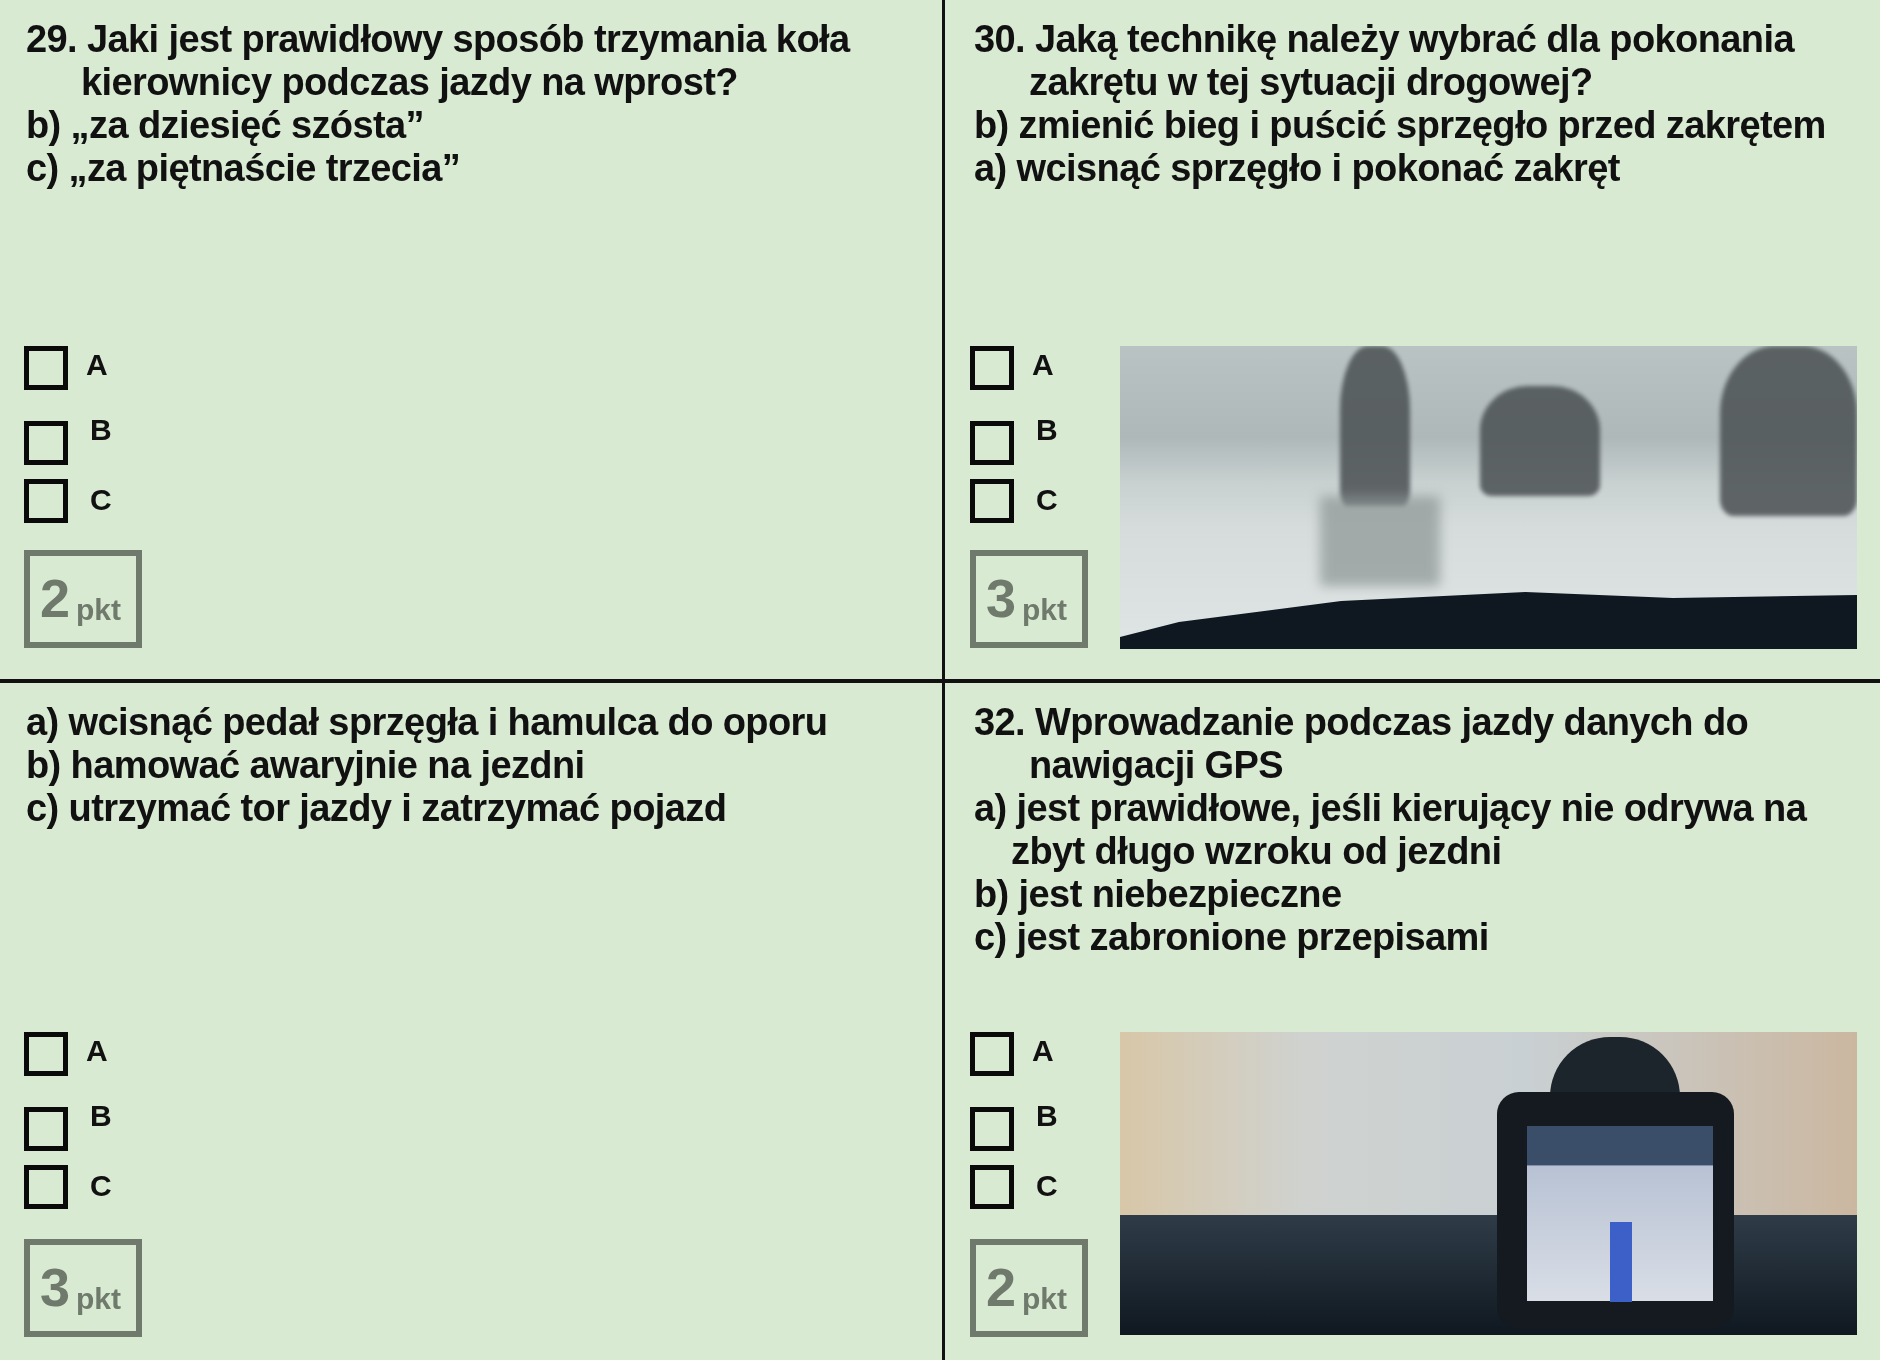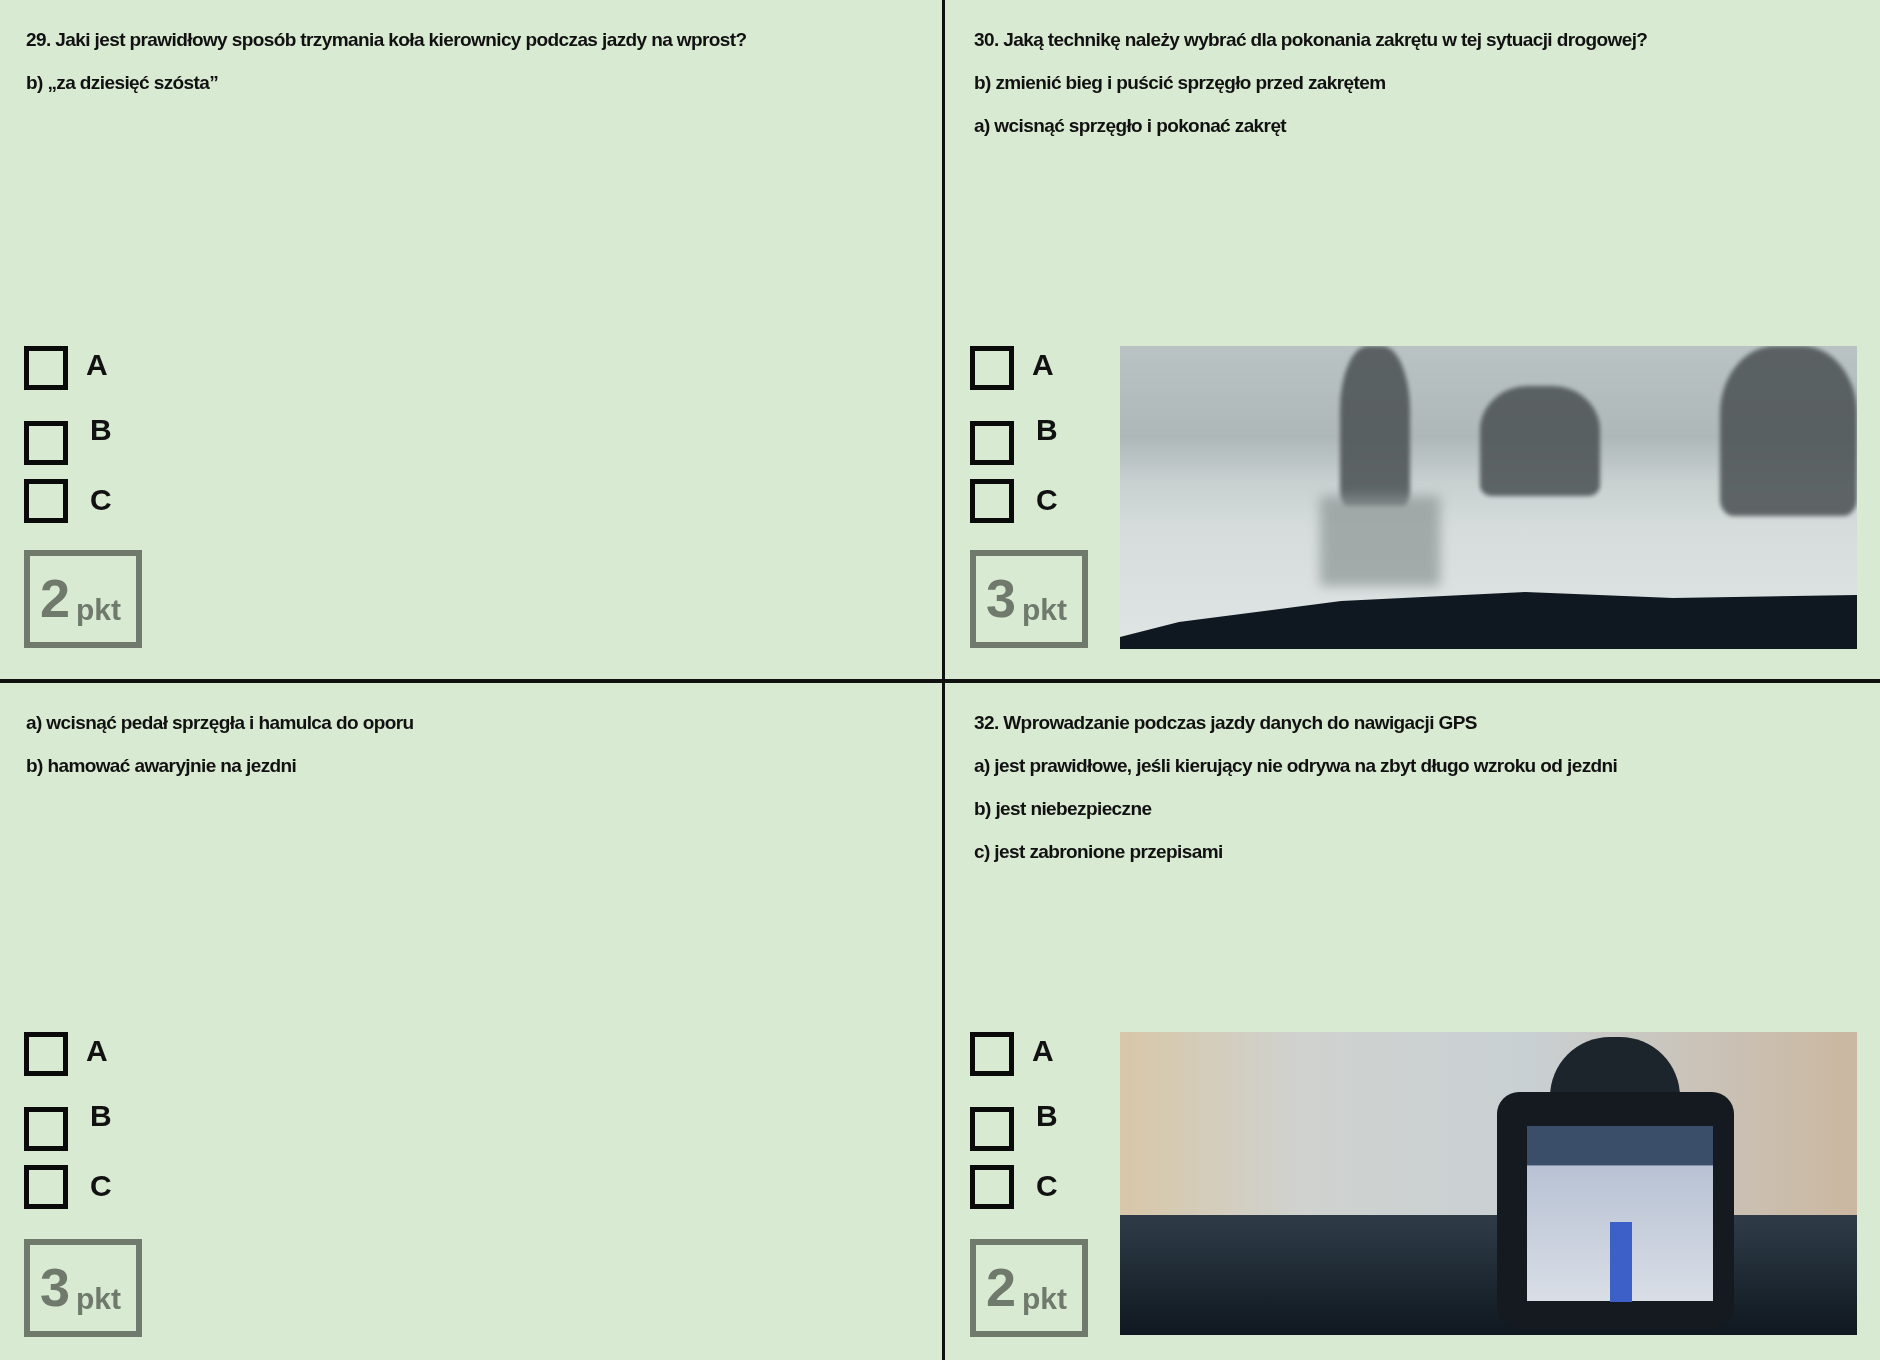--- a/index.html
+++ b/index.html
@@ -13,21 +13,21 @@
   .vline { position:absolute; left:942px; top:0; width:3px; height:1360px; background:#111; }
   .hline { position:absolute; left:0; top:679px; width:1880px; height:4px; background:#111; }
   .cell { position:absolute; }
   .cell.q29 { left:0; top:0; width:942px; height:679px; }
   .cell.q30 { left:945px; top:0; width:928px; height:679px; }
   .cell.q31 { left:0; top:683px; width:942px; height:677px; }
   .cell.q32 { left:945px; top:683px; width:935px; height:525px; }
 
   .qtext {
     position:absolute; left:26px; top:18px; right:10px;
-    font-size:19px; font-weight:bold; line-height:43px;
+    font-size:38px; font-weight:bold; line-height:43px;
     letter-spacing:-0.6px;
   }
   .cell.q30 .qtext, .cell.q32 .qtext { left:29px; }
   .qtitle { display:block; padding-left:55px; text-indent:-55px; }
   .ans { display:block; }
   .ans.wrap { padding-left:37px; text-indent:-37px; }
 
   .opts { position:absolute; left:24px; }
   .cell.q30 .opts, .cell.q32 .opts { left:25px; }
   .cell.q29 .opts, .cell.q30 .opts { top:346px; }
@@ -83,20 +83,21 @@
 </head>
 <body>
 
 <div class="vline"></div>
 <div class="hline"></div>
 
 <section class="cell q29">
   <div class="qtext">
     <span class="qtitle">29. Jaki jest prawidłowy sposób trzymania koła kierownicy podczas jazdy na wprost?</span>
     <span class="ans">b) „za dziesięć szósta”</span>
+    <span class="ans">c) „za piętnaście trzecia”</span>
   </div>
   <div class="opts">
     <div class="opt a">
       <span class="box"></span>
       <span class="lbl">A</span>
     </div>
     <div class="opt b">
       <span class="box"></span>
       <span class="lbl">B</span>
     </div>
@@ -141,20 +142,21 @@
     <div class="tree" style="left:600px;top:0;width:137px;height:170px;"></div>
     <div class="rut" style="left:200px;top:150px;width:120px;height:90px;"></div>
     <div class="hood"></div>
   </div>
 </section>
 
 <section class="cell q31">
   <div class="qtext">
     <span class="ans">a) wcisnąć pedał sprzęgła i hamulca do oporu</span>
     <span class="ans">b) hamować awaryjnie na jezdni</span>
+    <span class="ans">c) utrzymać tor jazdy i zatrzymać pojazd</span>
   </div>
   <div class="opts">
     <div class="opt a">
       <span class="box"></span>
       <span class="lbl">A</span>
     </div>
     <div class="opt b">
       <span class="box"></span>
       <span class="lbl">B</span>
     </div>

